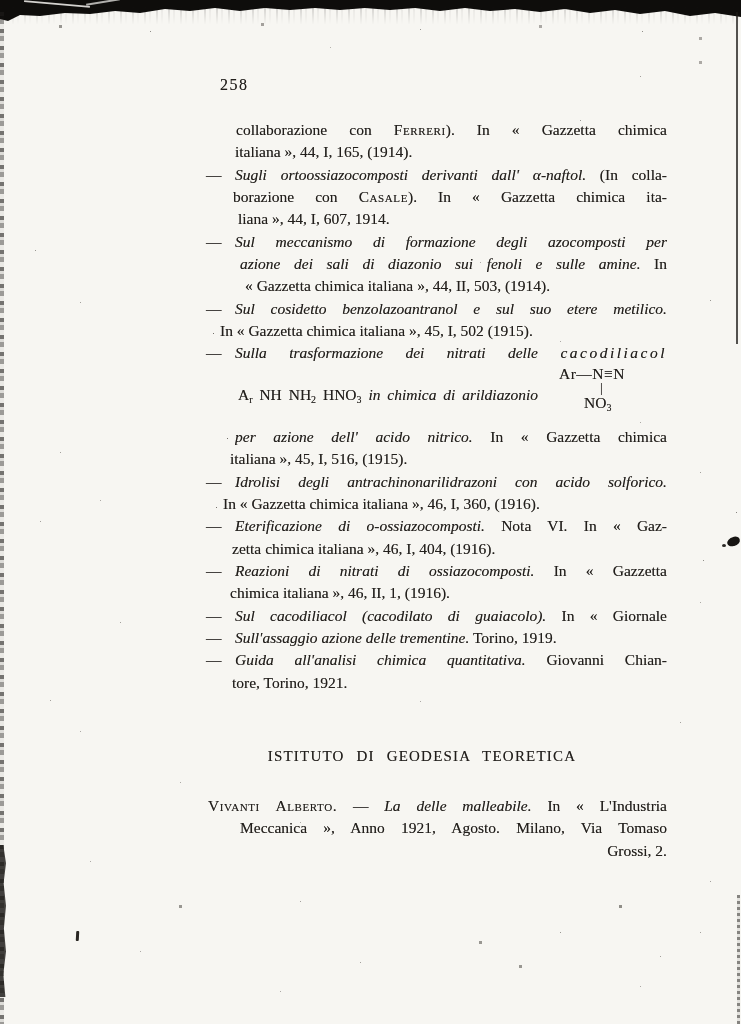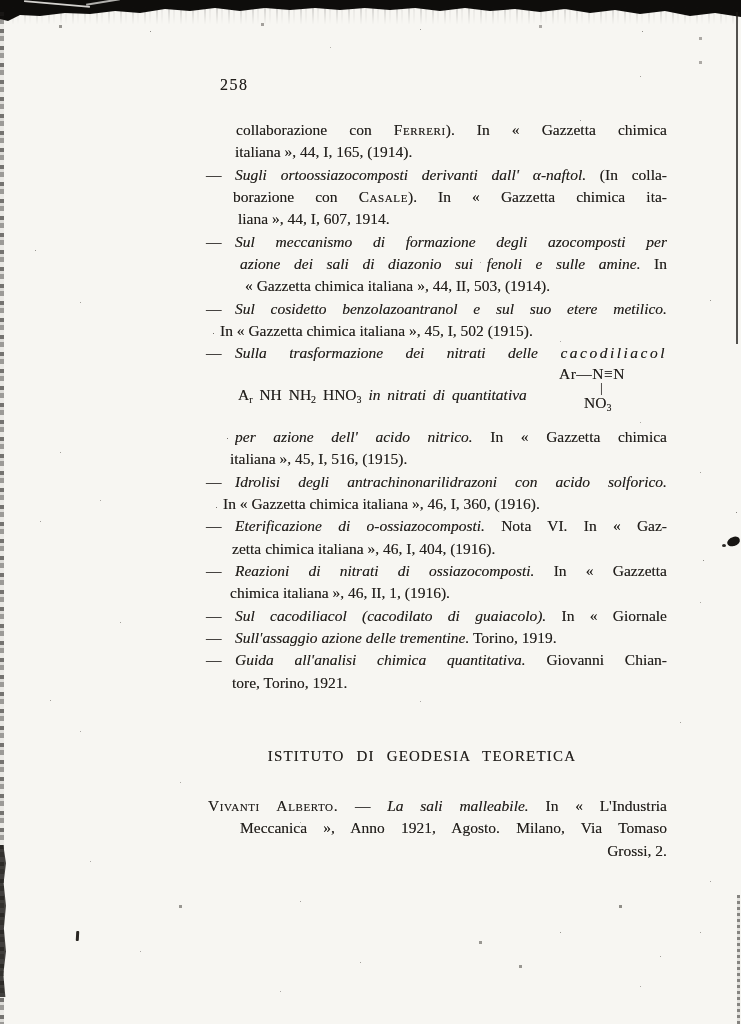--- a/index.html
+++ b/index.html
@@ -128,21 +128,21 @@
       <div class="line">
         <span class="txt" style="margin-left: 15px;"><span class="">In « Gazzetta chimica italiana », 45, I, 502 (1915).</span></span>
       </div>
       <div class="line j">
         <span class="dash">—</span>
         <span class="txt"><span class="it">Sulla trasformazione dei nitrati delle </span><span class="it ls">cacodiliacol</span></span>
       </div>
     </div>
 
   <div class="formula-row">
-    <div class="ftext"><span class="">A</span><span class="sub">r</span><span class=""> NH NH</span><span class="sub">2</span><span class=""> HNO</span><span class="sub">3</span><span class=""> </span><span class="it">in nitrati di quantitativa</span></div>
+    <div class="ftext"><span class="">A</span><span class="sub">r</span><span class=""> NH NH</span><span class="sub">2</span><span class=""> HNO</span><span class="sub">3</span><span class=""> </span><span class="it">in chimica di arildiazonio</span></div>
     <div class="fstack">
       <div class="fline1">Ar—N≡N</div>
       <div class="fbar">|</div>
       <div class="fno3"><span>NO</span><span class="sub">3</span></div>
     </div>
   </div>
 
   <div class="bib bib2">
       <div class="line j">
         <span class="txt" style="margin-left: 30px;"><span class="it">per azione dell' acido nitrico.</span><span class=""> In « Gazzetta chimica</span></span>
@@ -185,21 +185,21 @@
       </div>
       <div class="line">
         <span class="txt" style="margin-left: 27px;"><span class="">tore, Torino, 1921.</span></span>
       </div>
     </div>
 
   <div class="heading">ISTITUTO  DI  GEODESIA  TEORETICA</div>
 
   <div class="bib entry">
       <div class="line j">
-        <span class="txt" style="margin-left: 3px;"><span class="sc">Vivanti Alberto.</span><span class=""> — </span><span class="it">La sali malleabile.</span><span class=""> In « L'Industria</span></span>
+        <span class="txt" style="margin-left: 3px;"><span class="sc">Vivanti Alberto.</span><span class=""> — </span><span class="it">La delle malleabile.</span><span class=""> In « L'Industria</span></span>
       </div>
       <div class="line j">
         <span class="txt" style="margin-left: 35px;"><span class="">Meccanica », Anno 1921, Agosto. Milano, Via Tomaso</span></span>
       </div>
       <div class="line">
         <span class="txt" style="margin-left: 35px; text-align: right;"><span class="">Grossi, 2.</span></span>
       </div>
     </div>
 
 </div>

